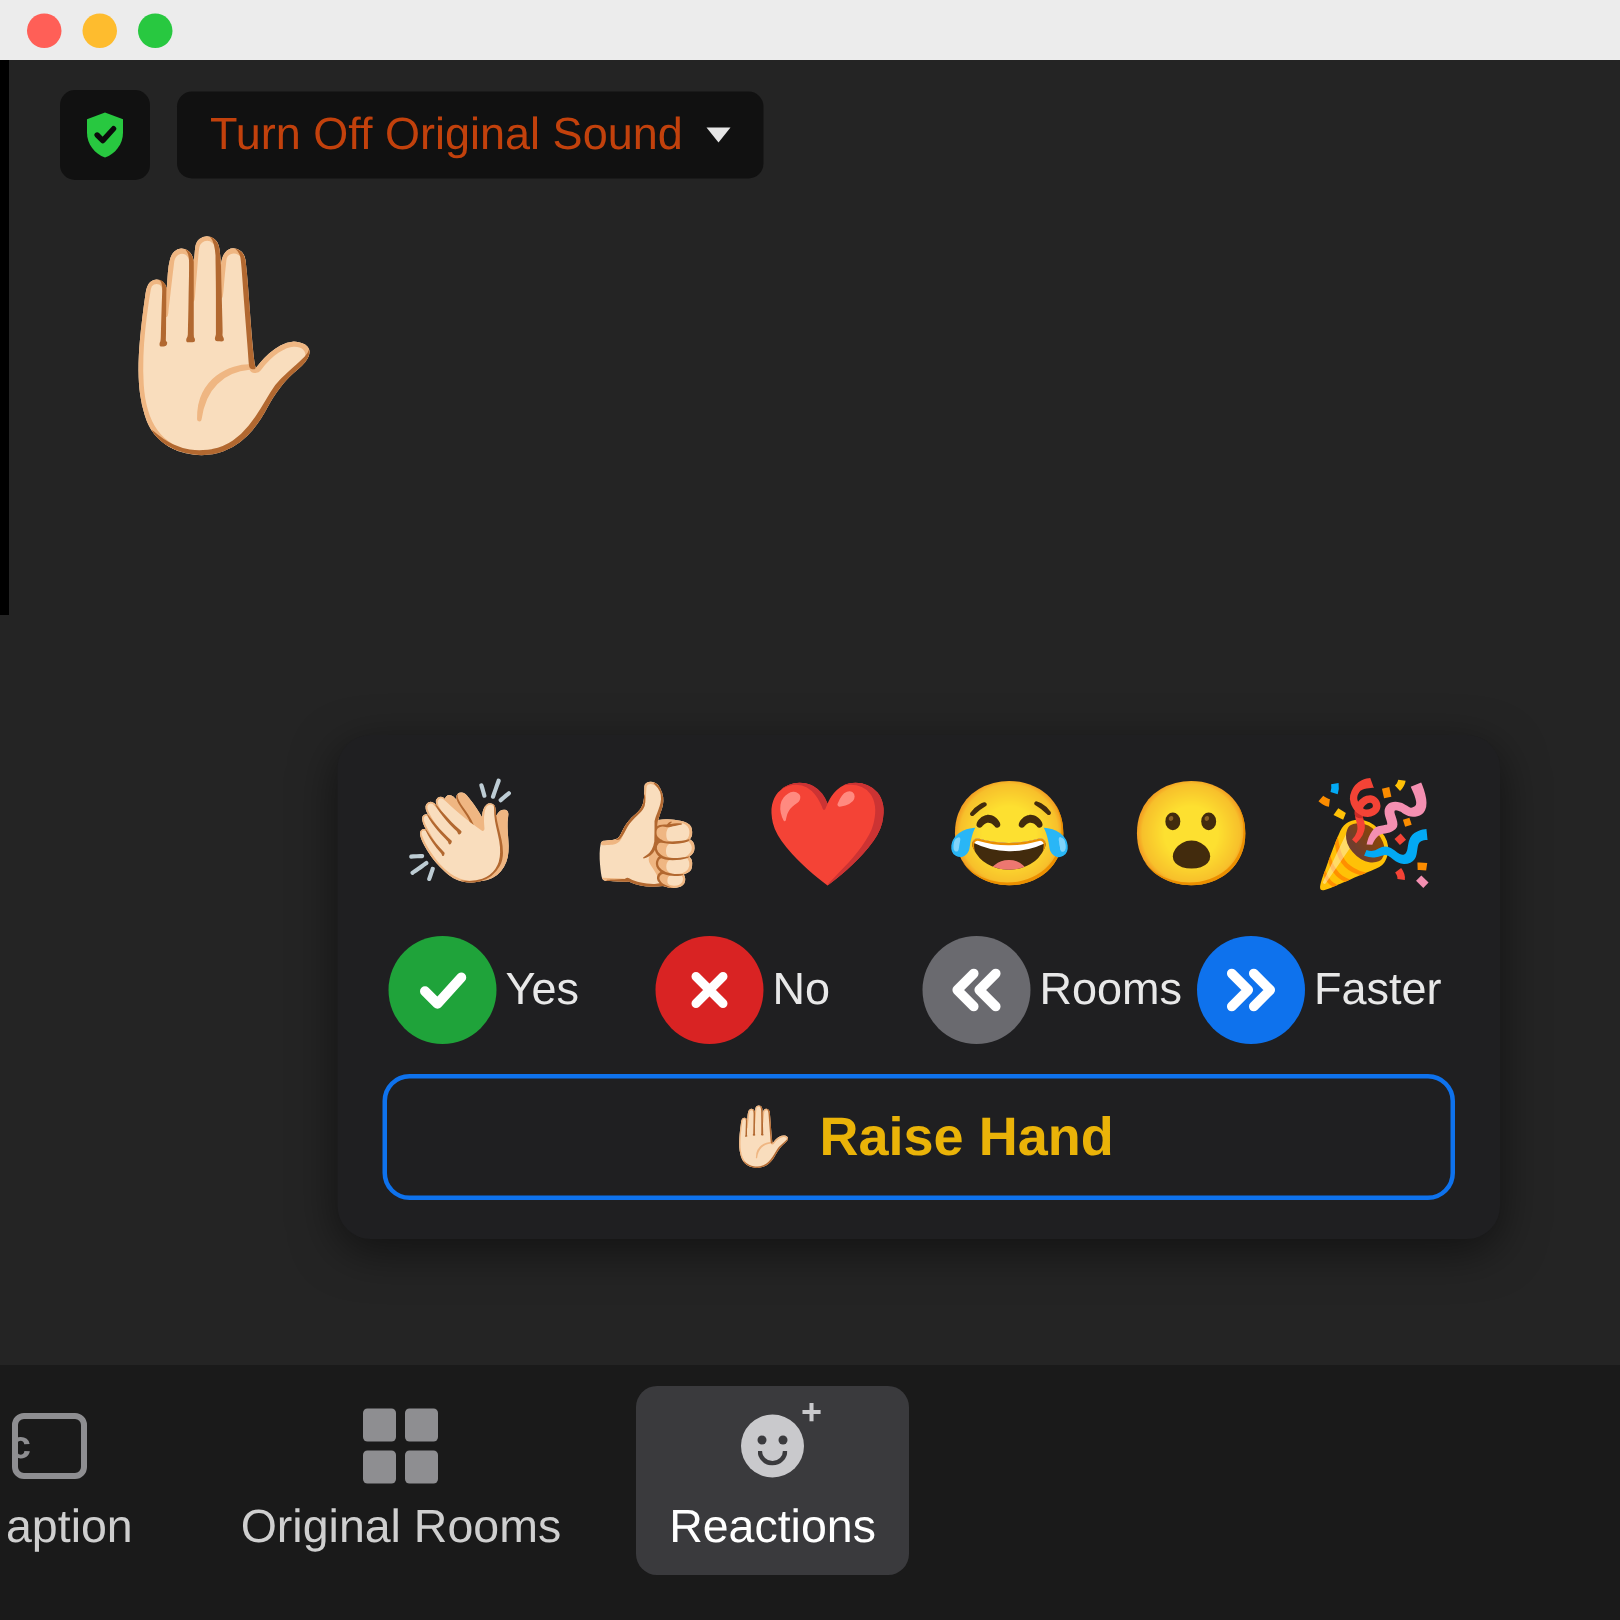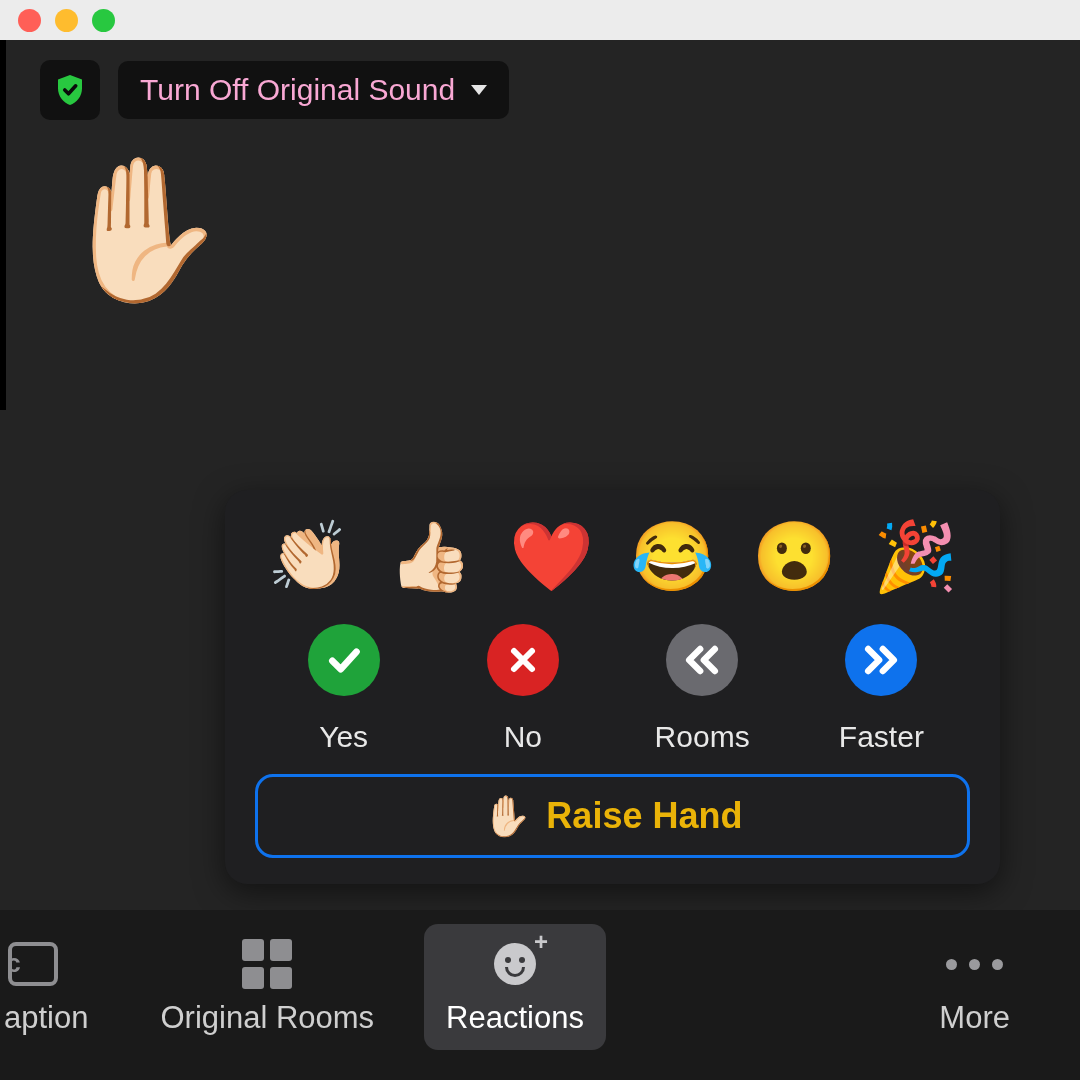--- a/index.html
+++ b/index.html
@@ -52,21 +52,21 @@
     }
     .shield-svg { width: 36px; height: 36px; }
     .sound-toggle {
       background: #111;
       border-radius: 10px;
       padding: 12px 22px;
       display: flex;
       align-items: center;
       gap: 16px;
       font-size: 30px;
-      color: #f9a8d4;
+      color: #c2410c;
     }
     .caret {
       width: 0; height: 0;
       border-left: 8px solid transparent;
       border-right: 8px solid transparent;
       border-top: 10px solid #e6e6e6;
     }
 
     
     .raised-hand-big {
@@ -110,23 +110,23 @@
     }
     .feedback-row {
       display: flex;
       justify-content: space-around;
       align-items: flex-start;
       padding: 14px 4px 20px 4px;
       gap: 10px;
     }
     .feedback-item {
       display: flex;
-      flex-direction: column;
-      align-items: center;
-      gap: 24px;
+      flex-direction: row;
+      align-items: center;
+      gap: 6px;
       cursor: pointer;
       flex: 1;
     }
     .circle {
       width: 72px;
       height: 72px;
       border-radius: 50%;
       display: flex;
       align-items: center;
       justify-content: center;
@@ -346,24 +346,14 @@
         <div class="react-face">
           <div class="react-eye l"></div>
           <div class="react-eye r"></div>
           <div class="react-mouth"></div>
         </div>
         <span class="react-plus">+</span>
       </div>
       <span class="tb-label">Reactions</span>
     </div>
 
-    <div class="tb-item" style="margin-left:auto;margin-right:30px">
-      <div class="tb-icon">
-        <div class="more-dots">
-          <div class="mdot"></div>
-            <div class="mdot"></div>
-            <div class="mdot"></div>
-        </div>
-      </div>
-      <span class="tb-label">More</span>
-    </div>
   </div>
 </div>
 
 </body></html>

